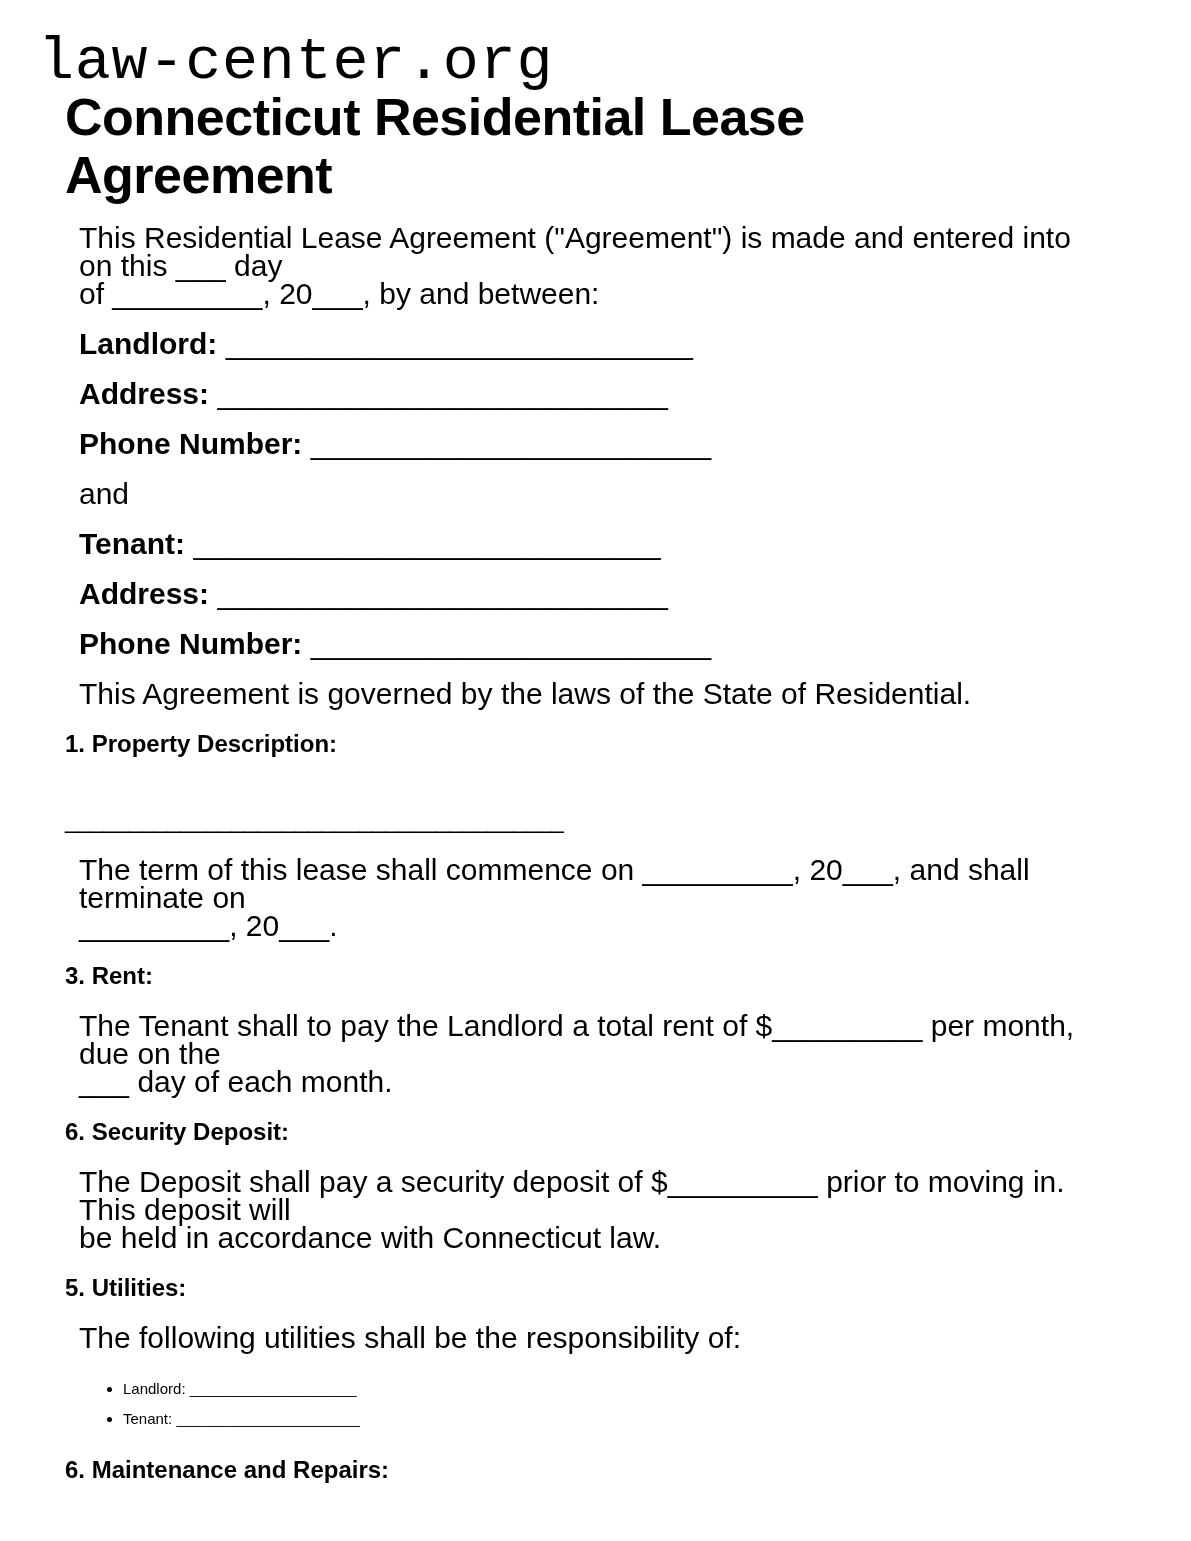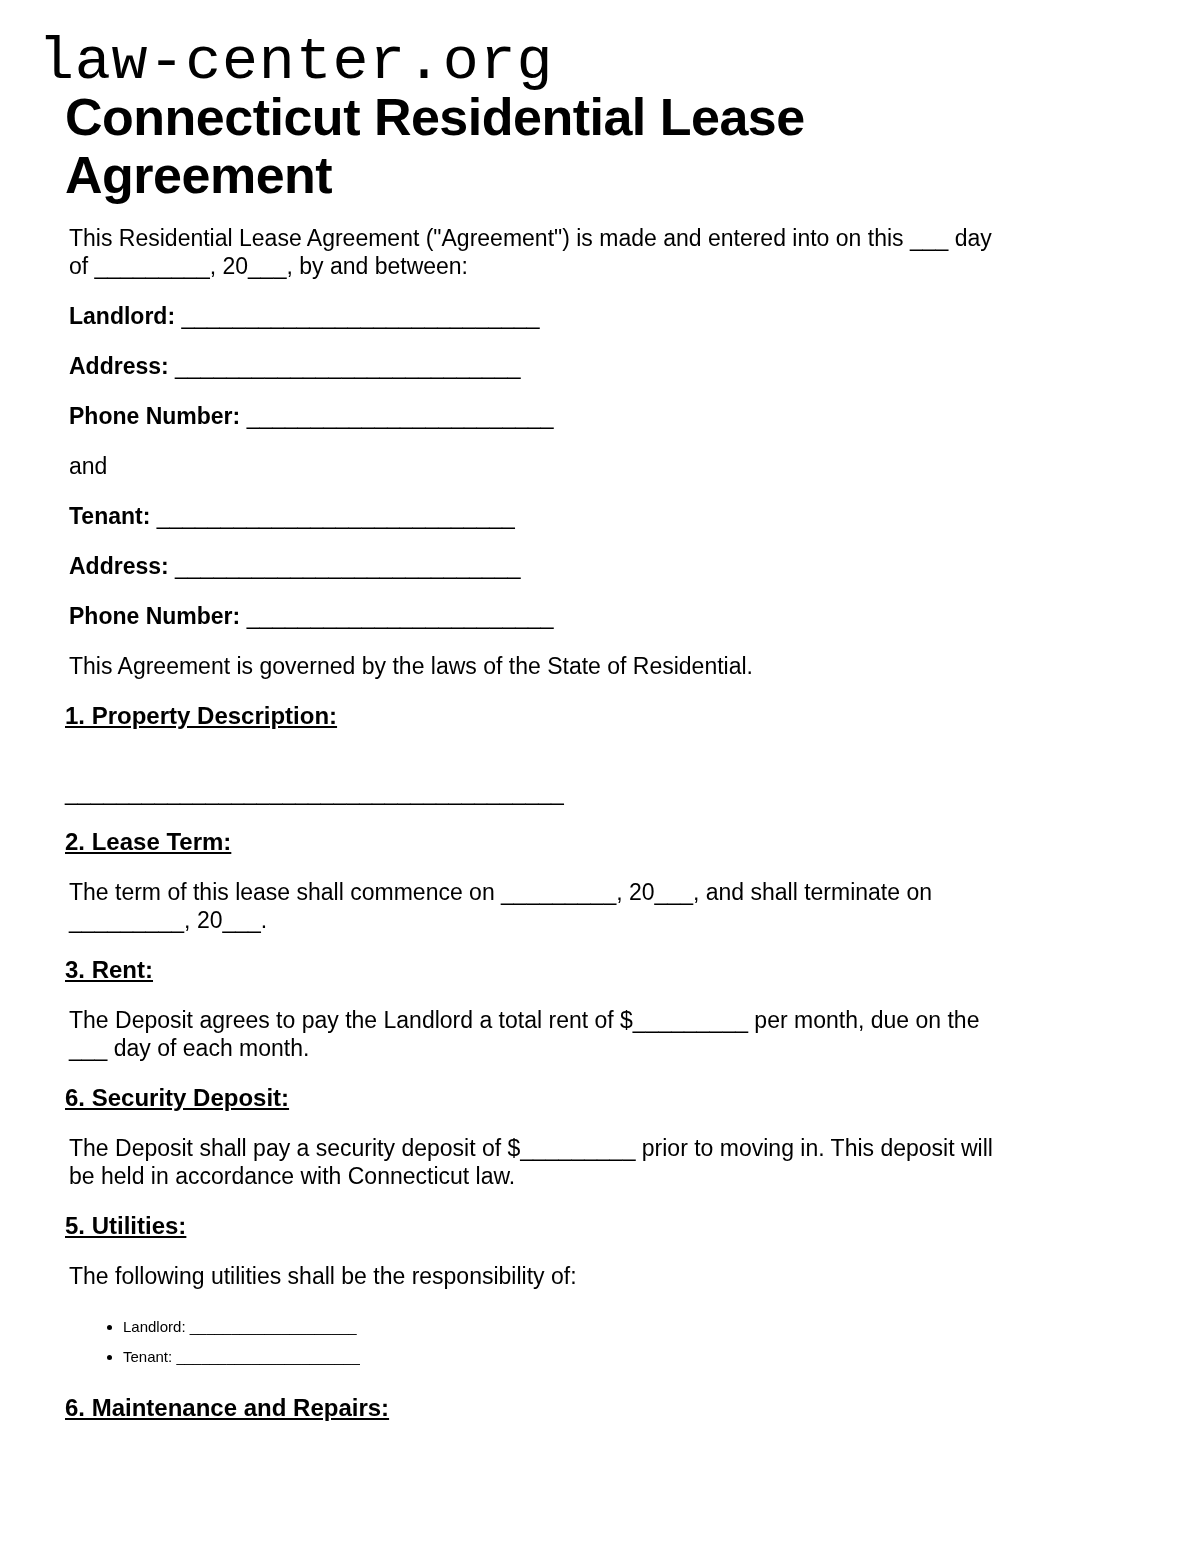--- a/index.html
+++ b/index.html
@@ -23,33 +23,32 @@
   }
   h1.title {
     font-size: 52px;
     line-height: 58px;
     font-weight: bold;
     letter-spacing: -0.5px;
     margin: 2px 0 0 0;
     white-space: pre-line;
   }
   p.body, p.field {
-    font-size: 23px;
+    font-size: 30px;
     line-height: 28px;
-    margin: 22px 4px;
+    margin: 22px 14px;
   }
   p.body { white-space: pre-line; }
   p.field .label { font-weight: bold; }
   .blank { letter-spacing: 0; }
   h2.sec {
     font-size: 24px;
     line-height: 28px;
     font-weight: bold;
     margin: 22px 0;
-    text-decoration: underline;
   }
   p.blank-line {
     font-size: 23px;
     line-height: 28px;
     margin: 48px 0 22px 0;
   }
   p.intro { margin-top: 20px; }
   ul.utilities {
     margin: 22px 0;
     padding-left: 58px;
@@ -87,28 +86,27 @@
   <p class="field"><span class="label">Phone Number:</span> <span class="blank">________________________</span></p>
 
   <p class="body">This Agreement is governed by the laws of the State of Residential.</p>
 
   <section>
     <h2 class="sec">1. Property Description:</h2>
     <p class="blank-line">_______________________________________</p>
   </section>
 
   <section>
-    <h2 class="sec">2. Lease Term:</h2>
     <p class="body">The term of this lease shall commence on _________, 20___, and shall terminate on
 _________, 20___.</p>
   </section>
 
   <section>
     <h2 class="sec">3. Rent:</h2>
-    <p class="body">The Deposit agrees to pay the Landlord a total rent of $_________ per month, due on the
+    <p class="body">The Tenant shall to pay the Landlord a total rent of $_________ per month, due on the
 ___ day of each month.</p>
   </section>
 
   <section>
     <h2 class="sec">6. Security Deposit:</h2>
     <p class="body">The Deposit shall pay a security deposit of $_________ prior to moving in. This deposit will
 be held in accordance with Connecticut law.</p>
   </section>
 
   <section>

